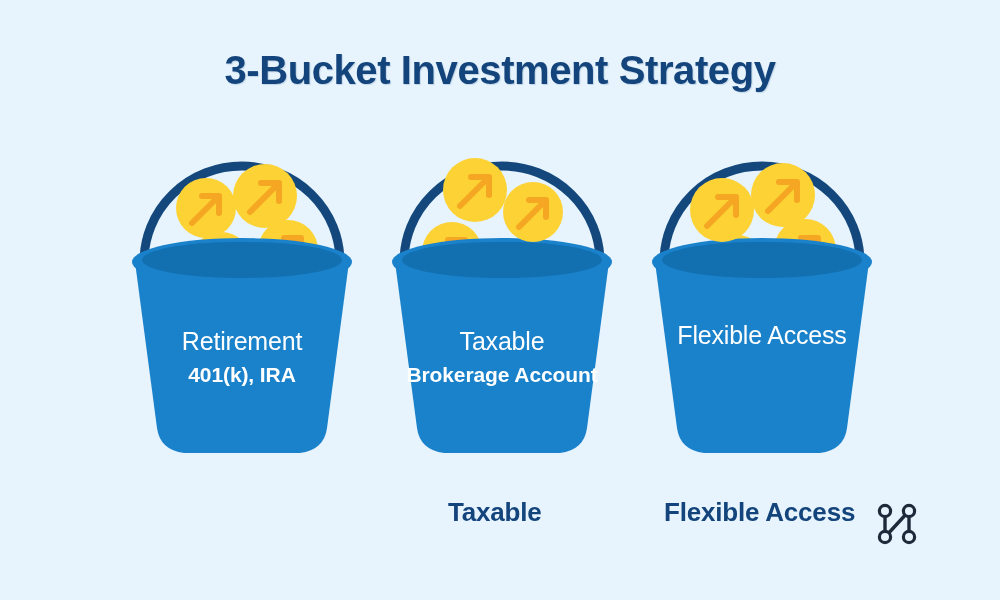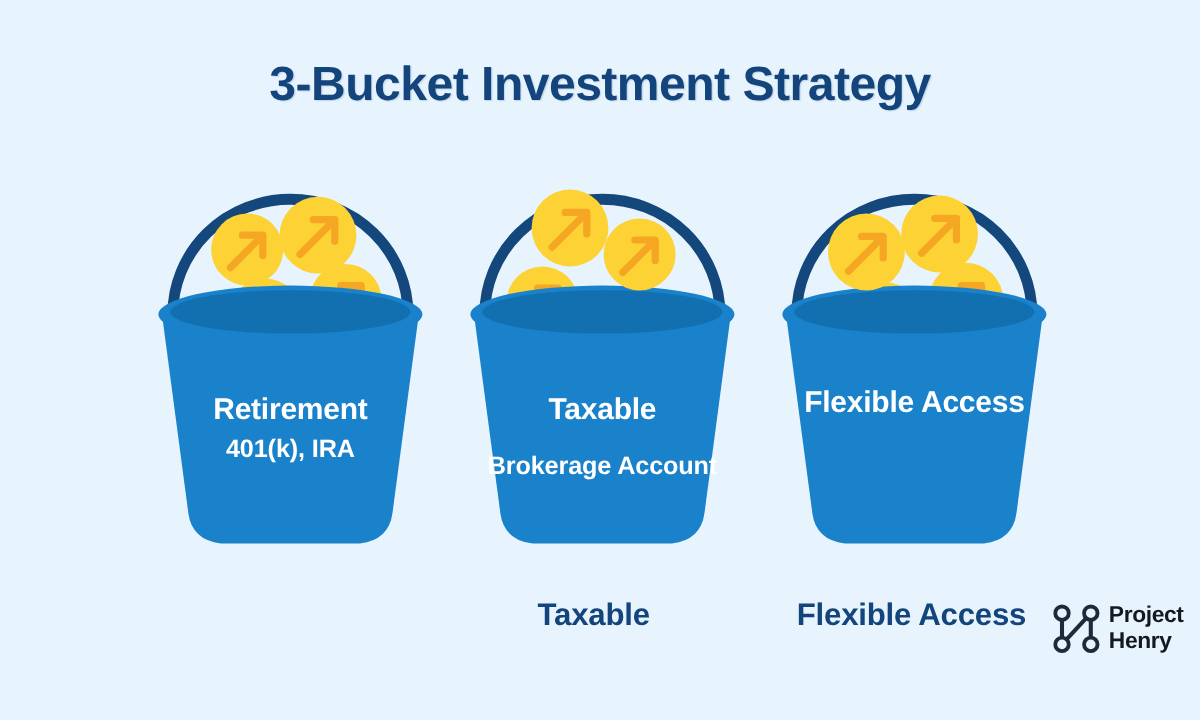--- a/index.html
+++ b/index.html
@@ -51,34 +51,34 @@
   .bucket-text {
     position: absolute;
     left: 0;
     width: 240px;
     text-align: center;
     color: #ffffff;
     pointer-events: none;
   }
   .bucket-title {
     font-size: 25px;
-    font-weight: bold;
+    font-weight: normal;
     line-height: 30px;
     letter-spacing: -0.2px;
   }
   .bucket-sub {
     font-size: 21px;
     font-weight: bold;
     line-height: 26px;
     letter-spacing: -0.1px;
   }
   #bucket-0 .bucket-title { top: 186px; }
   #bucket-0 .bucket-sub   { top: 222px; }
   #bucket-1 .bucket-title { top: 186px; }
-  #bucket-1 .bucket-sub   { top: 236px; }
+  #bucket-1 .bucket-sub   { top: 222px; }
   #bucket-2 .bucket-title { top: 180px; }
   #bucket-2 .bucket-sub   { top: 250px; }
 
   
   .caption {
     position: absolute;
     font-size: 26px;
     font-weight: bold;
     color: #13447c;
     letter-spacing: -0.2px;
@@ -232,19 +232,15 @@
   <div id="logo">
     <svg width="42" height="48" viewBox="0 0 42 48">
       <line x1="9" y1="11" x2="9" y2="37" stroke="#1d2a3a" stroke-width="3.4"></line>
       <line x1="33" y1="11" x2="33" y2="37" stroke="#1d2a3a" stroke-width="3.4"></line>
       <line x1="9" y1="37" x2="33" y2="11" stroke="#1d2a3a" stroke-width="3.4"></line>
       <circle cx="9" cy="11" r="5.6" fill="#e7f4fd" stroke="#1d2a3a" stroke-width="3.2"></circle>
       <circle cx="33" cy="11" r="5.6" fill="#e7f4fd" stroke="#1d2a3a" stroke-width="3.2"></circle>
       <circle cx="9" cy="37" r="5.6" fill="#e7f4fd" stroke="#1d2a3a" stroke-width="3.2"></circle>
       <circle cx="33" cy="37" r="5.6" fill="#e7f4fd" stroke="#1d2a3a" stroke-width="3.2"></circle>
     </svg>
-    <div id="logo-text">
-      <div>Project</div>
-      <div>Henry</div>
-    </div>
   </div>
 
 </div>
 
 </body></html>

